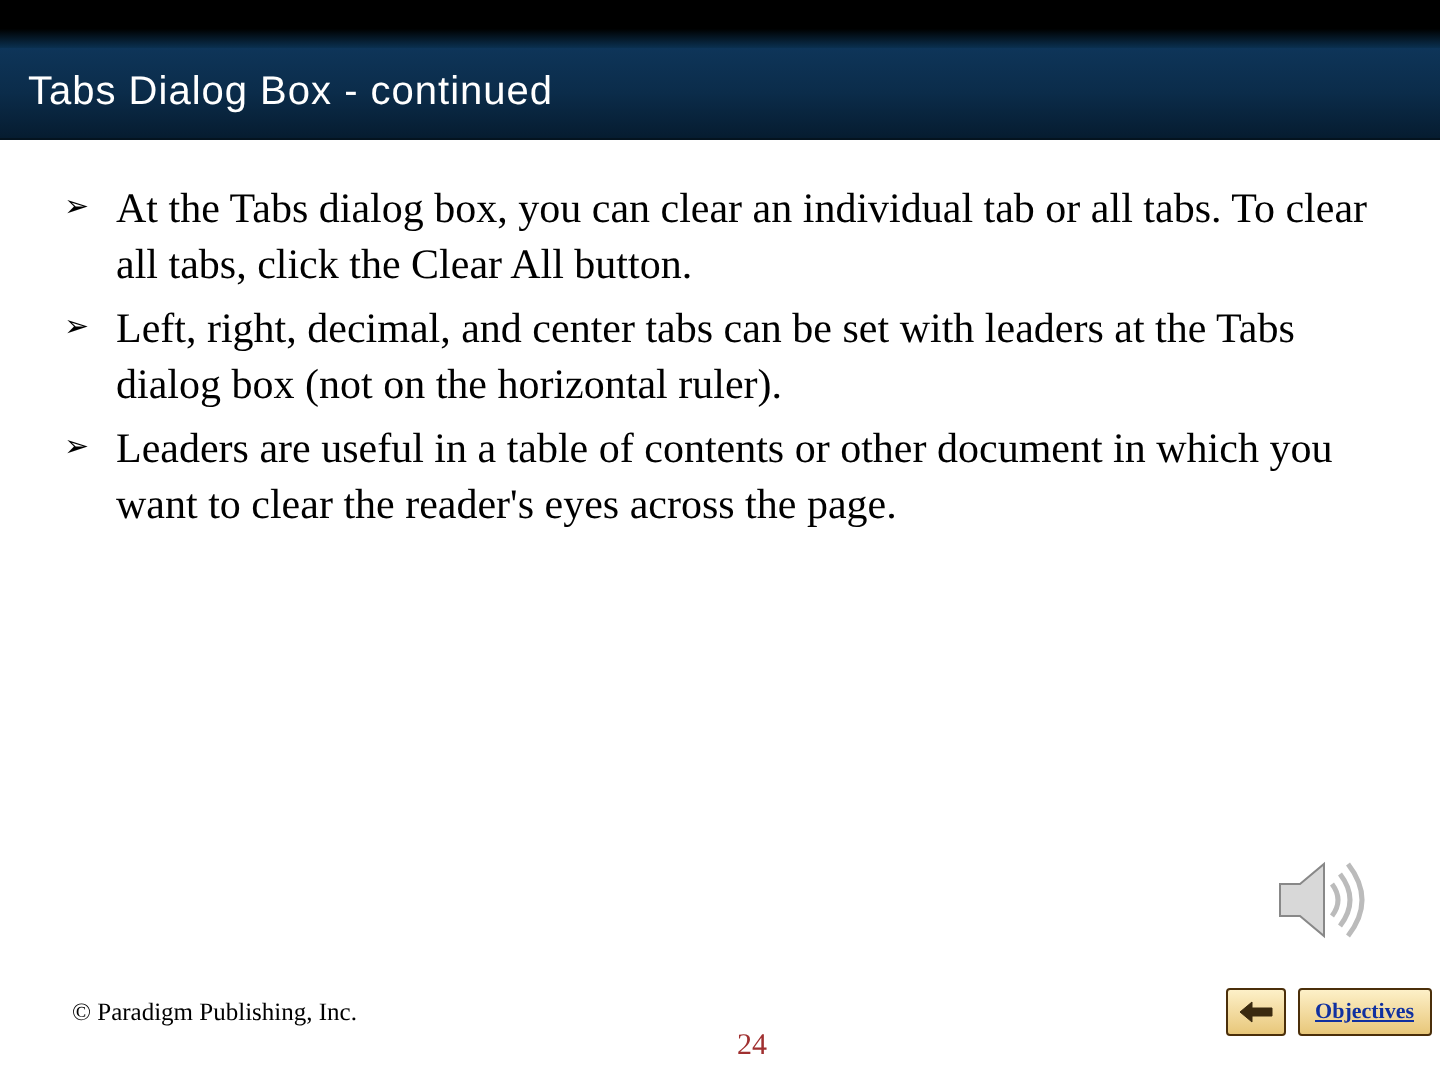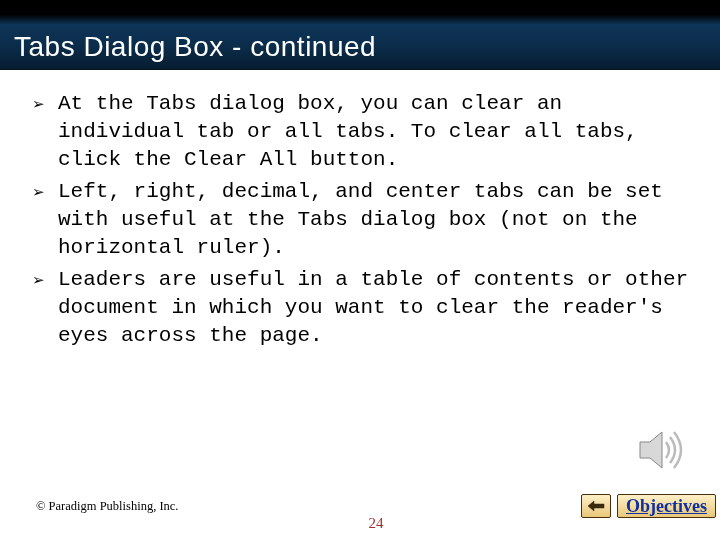--- a/index.html
+++ b/index.html
@@ -9,32 +9,32 @@
   .title-band {
     width: 100%; height: 46px;
     background: linear-gradient(#0e3559 0%, #0b2c4a 50%, #061c30 100%);
     display: flex; align-items: center; padding-left: 14px;
     border-bottom: 1px solid #04131f;
   }
   .title-band h1 {
     color: #fff;
     font-family: Impact, "Arial Black", sans-serif;
     font-weight: normal;
-    font-size: 28px;
+    font-size: 20px;
     letter-spacing: 0.5px;
   }
   .content { padding: 20px 30px 0 30px; }
   .bullet-row { display: flex; margin-bottom: 4px; }
   .bullet-glyph {
     flex: 0 0 28px; font-size: 15px; color: #000; line-height: 28px;
     padding-left: 2px;
   }
   .bullet-text {
     font-size: 21px; color: #000; line-height: 28px;
-    font-family: Liberation Mono, monospace;
+    font-family: Liberation Serif, serif;
   }
   .footer {
     position: absolute; bottom: 18px; left: 16px; width: 100%; height: 32px;
     display: flex; align-items: center; padding: 0 20px;
   }
   .copyright { font-size: 12.5px; color: #000; font-family: "Times New Roman", serif; }
   .page-num {
     position: absolute; left: 50%; transform: translateX(-50%);
     font-size: 15px; color: #a03030; font-family: "Times New Roman", serif; margin-top: 35px;
   }
@@ -43,21 +43,21 @@
     width: 30px; height: 24px; border: 1px solid #4b2f0a;
     background: linear-gradient(#fdf0c8, #e8c77a);
     display: flex; align-items: center; justify-content: center;
     border-radius: 2px;
   }
   .back-btn svg { width: 18px; height: 12px; }
   .obj-btn {
     height: 24px; padding: 0 8px; border: 1px solid #4b2f0a;
     background: linear-gradient(#fdf0c8, #e8c77a);
     display: flex; align-items: center; justify-content: center;
-    font-size: 18px; color: #1030a0; text-decoration: underline;
+    font-size: 11px; color: #1030a0; text-decoration: underline;
     font-family: "Times New Roman", serif; font-weight: bold;
     border-radius: 2px;
   }
   .audio-icon {
     position: absolute; right: 32px; bottom: 62px; width: 56px; height: 56px;
   }
 </style>
 </head>
 <body>
 
@@ -67,21 +67,21 @@
     <h1>Tabs Dialog Box - continued</h1>
   </div>
 
   <div class="content">
     <div class="bullet-row">
       <div class="bullet-glyph">➢</div>
       <div class="bullet-text">At the Tabs dialog box, you can clear an individual tab or all tabs. To clear all tabs, click the Clear All button.</div>
     </div>
     <div class="bullet-row">
       <div class="bullet-glyph">➢</div>
-      <div class="bullet-text">Left, right, decimal, and center tabs can be set with useful at the Tabs dialog box (not on the horizontal ruler).</div>
+      <div class="bullet-text">Left, right, decimal, and center tabs can be set with leaders at the Tabs dialog box (not on the horizontal ruler).</div>
     </div>
     <div class="bullet-row">
       <div class="bullet-glyph">➢</div>
       <div class="bullet-text">Leaders are useful in a table of contents or other document in which you want to clear the reader's eyes across the page.</div>
     </div>
   </div>
 
   <div class="audio-icon">
     <svg viewBox="0 0 56 56">
       <polygon points="8,20 18,20 30,10 30,46 18,36 8,36" fill="#d8d8d8" stroke="#888" stroke-width="1"></polygon>

